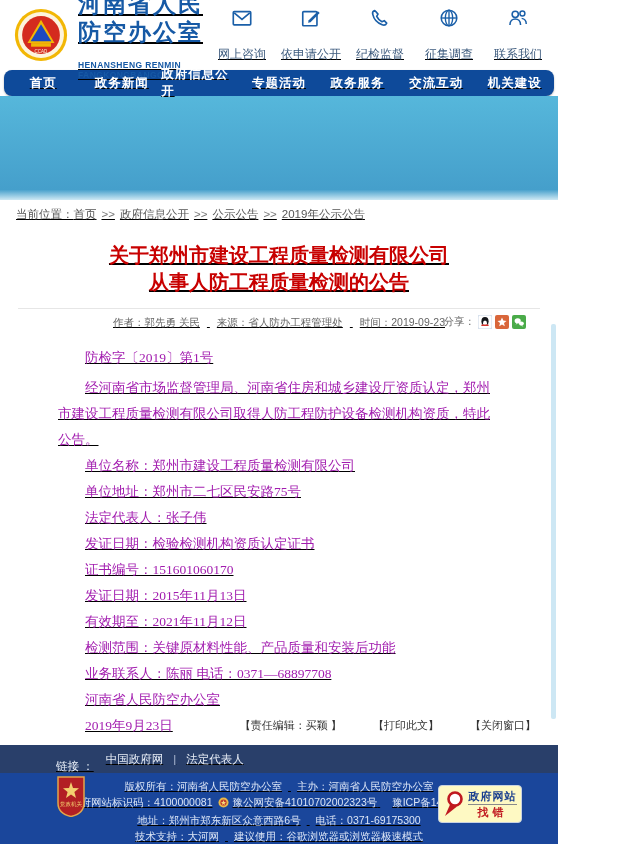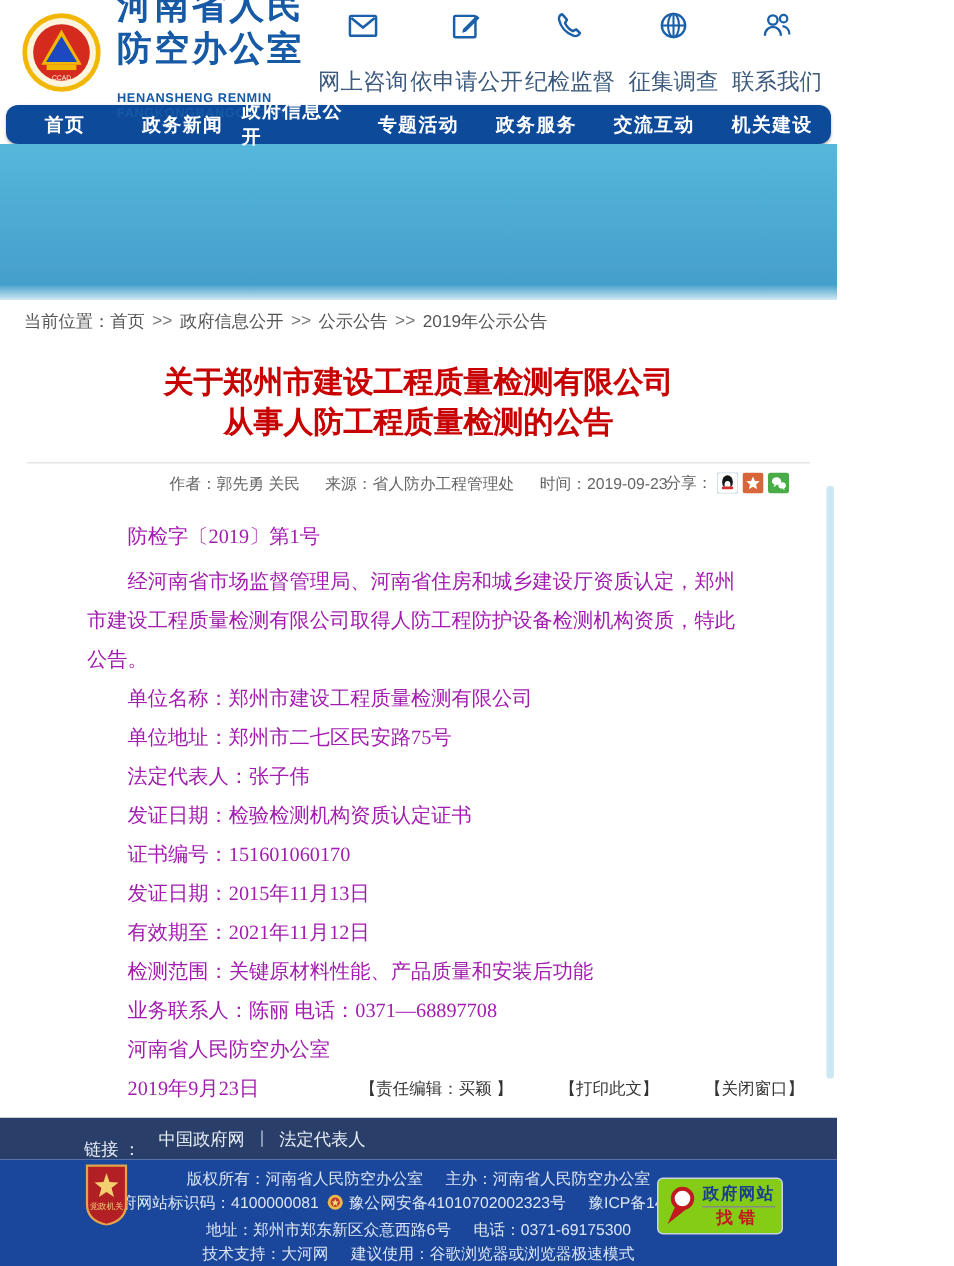--- a/index.html
+++ b/index.html
@@ -1,29 +1,29 @@
 <!DOCTYPE html>
 <html><head>
 <meta charset="utf-8">
 <style>
   * { margin:0; padding:0; box-sizing:border-box; }
   html,body { width:636px; background:#fff; font-family:"Liberation Sans","DejaVu Sans",sans-serif; }
   body { overflow:hidden; }
-  .page { width:558px; height:844px; position:relative; background:#fff; }
+  .page { width:558px; height:844px; position:relative; background:#fff;text-decoration:underline; }
 
   
   .header { height:70px; display:flex; align-items:center; padding:0 12px 0 14px; background:#fff; }
   .logo { width:54px; height:54px; flex:0 0 54px; }
   .titles { margin-left:10px; }
   .site-name { color:#1659a5; font-size:23px; font-weight:bold; letter-spacing:2px; line-height:28px; }
   .site-sub { color:#1659a5; font-size:8.5px; font-weight:bold; letter-spacing:.4px; margin-top:14px; }
   .qlinks { margin-left:auto; display:flex; gap:13px; }
   .qlink { display:flex; flex-direction:column; align-items:center; width:56px; cursor:pointer; }
   .qlink svg { width:22px; height:22px; }
-  .qlink span { font-size:15px; color:#3c5a7d; margin-top:17px; white-space:nowrap; }
+  .qlink span { font-size:12px; color:#3c5a7d; margin-top:17px; white-space:nowrap; }
 
   
   .nav-wrap { height:26px; padding:0 4px; background:#fff; }
   .nav { height:26px; background:#0e4a9a; border-radius:8px; display:flex; box-shadow:0 1px 2px rgba(0,0,0,.3); }
   .nav-item { flex:1; color:#fff; font-size:12.5px; font-weight:bold; display:flex; align-items:center; justify-content:center; cursor:pointer; letter-spacing:1px; }
 
   
   .banner { height:104px; background:linear-gradient(180deg,#56b7db 0%,#459fcb 90%,#cfe9f4 100%); }
 
   
@@ -55,21 +55,21 @@
   .linksbar a { color:#e8eef7; text-decoration:none; cursor:pointer; }
   .linksbar .sep { margin:0 10px; color:#aebbd4; }
 
   
   .footer { height:71px; background:#1a469b; position:relative; color:#dbe5f6; font-size:10.5px; text-align:center; padding-top:5px; }
   .footer .f-line { line-height:16px; white-space:nowrap; }
   .footer .f-line .fi { margin:0 6px; }
   .footer a { color:#dbe5f6; text-decoration:none; cursor:pointer; }
   .beian-ico { display:inline-block; vertical-align:-2px; margin:0 3px 0 6px; }
   .badge-left { position:absolute; left:56px; top:2px; width:30px; height:42px; cursor:pointer; }
-  .badge-right { position:absolute; right:36px; top:12px; width:84px; height:38px; background:#84cc16; border:1px solid #c9d2e0; border-radius:4px; display:flex; align-items:center; padding:2px 4px 2px 3px; cursor:pointer; }
+  .badge-right { position:absolute; right:36px; top:12px; width:84px; height:38px; background:#fef9c3; border:1px solid #c9d2e0; border-radius:4px; display:flex; align-items:center; padding:2px 4px 2px 3px; cursor:pointer; }
   .badge-right svg { width:26px; height:30px; flex:0 0 26px; }
   .badge-right .br-txt { flex:1; text-align:center; }
   .badge-right .br-t1 { color:#1b3f8f; font-weight:bold; font-size:11px; line-height:15px; letter-spacing:1px; }
   .badge-right .br-t2 { color:#c01920; font-weight:bold; font-size:11px; line-height:15px; border-top:1px solid #8a8a8a; letter-spacing:4px; }
 </style>
 </head>
 <body>
 
 <div class="page">
 

